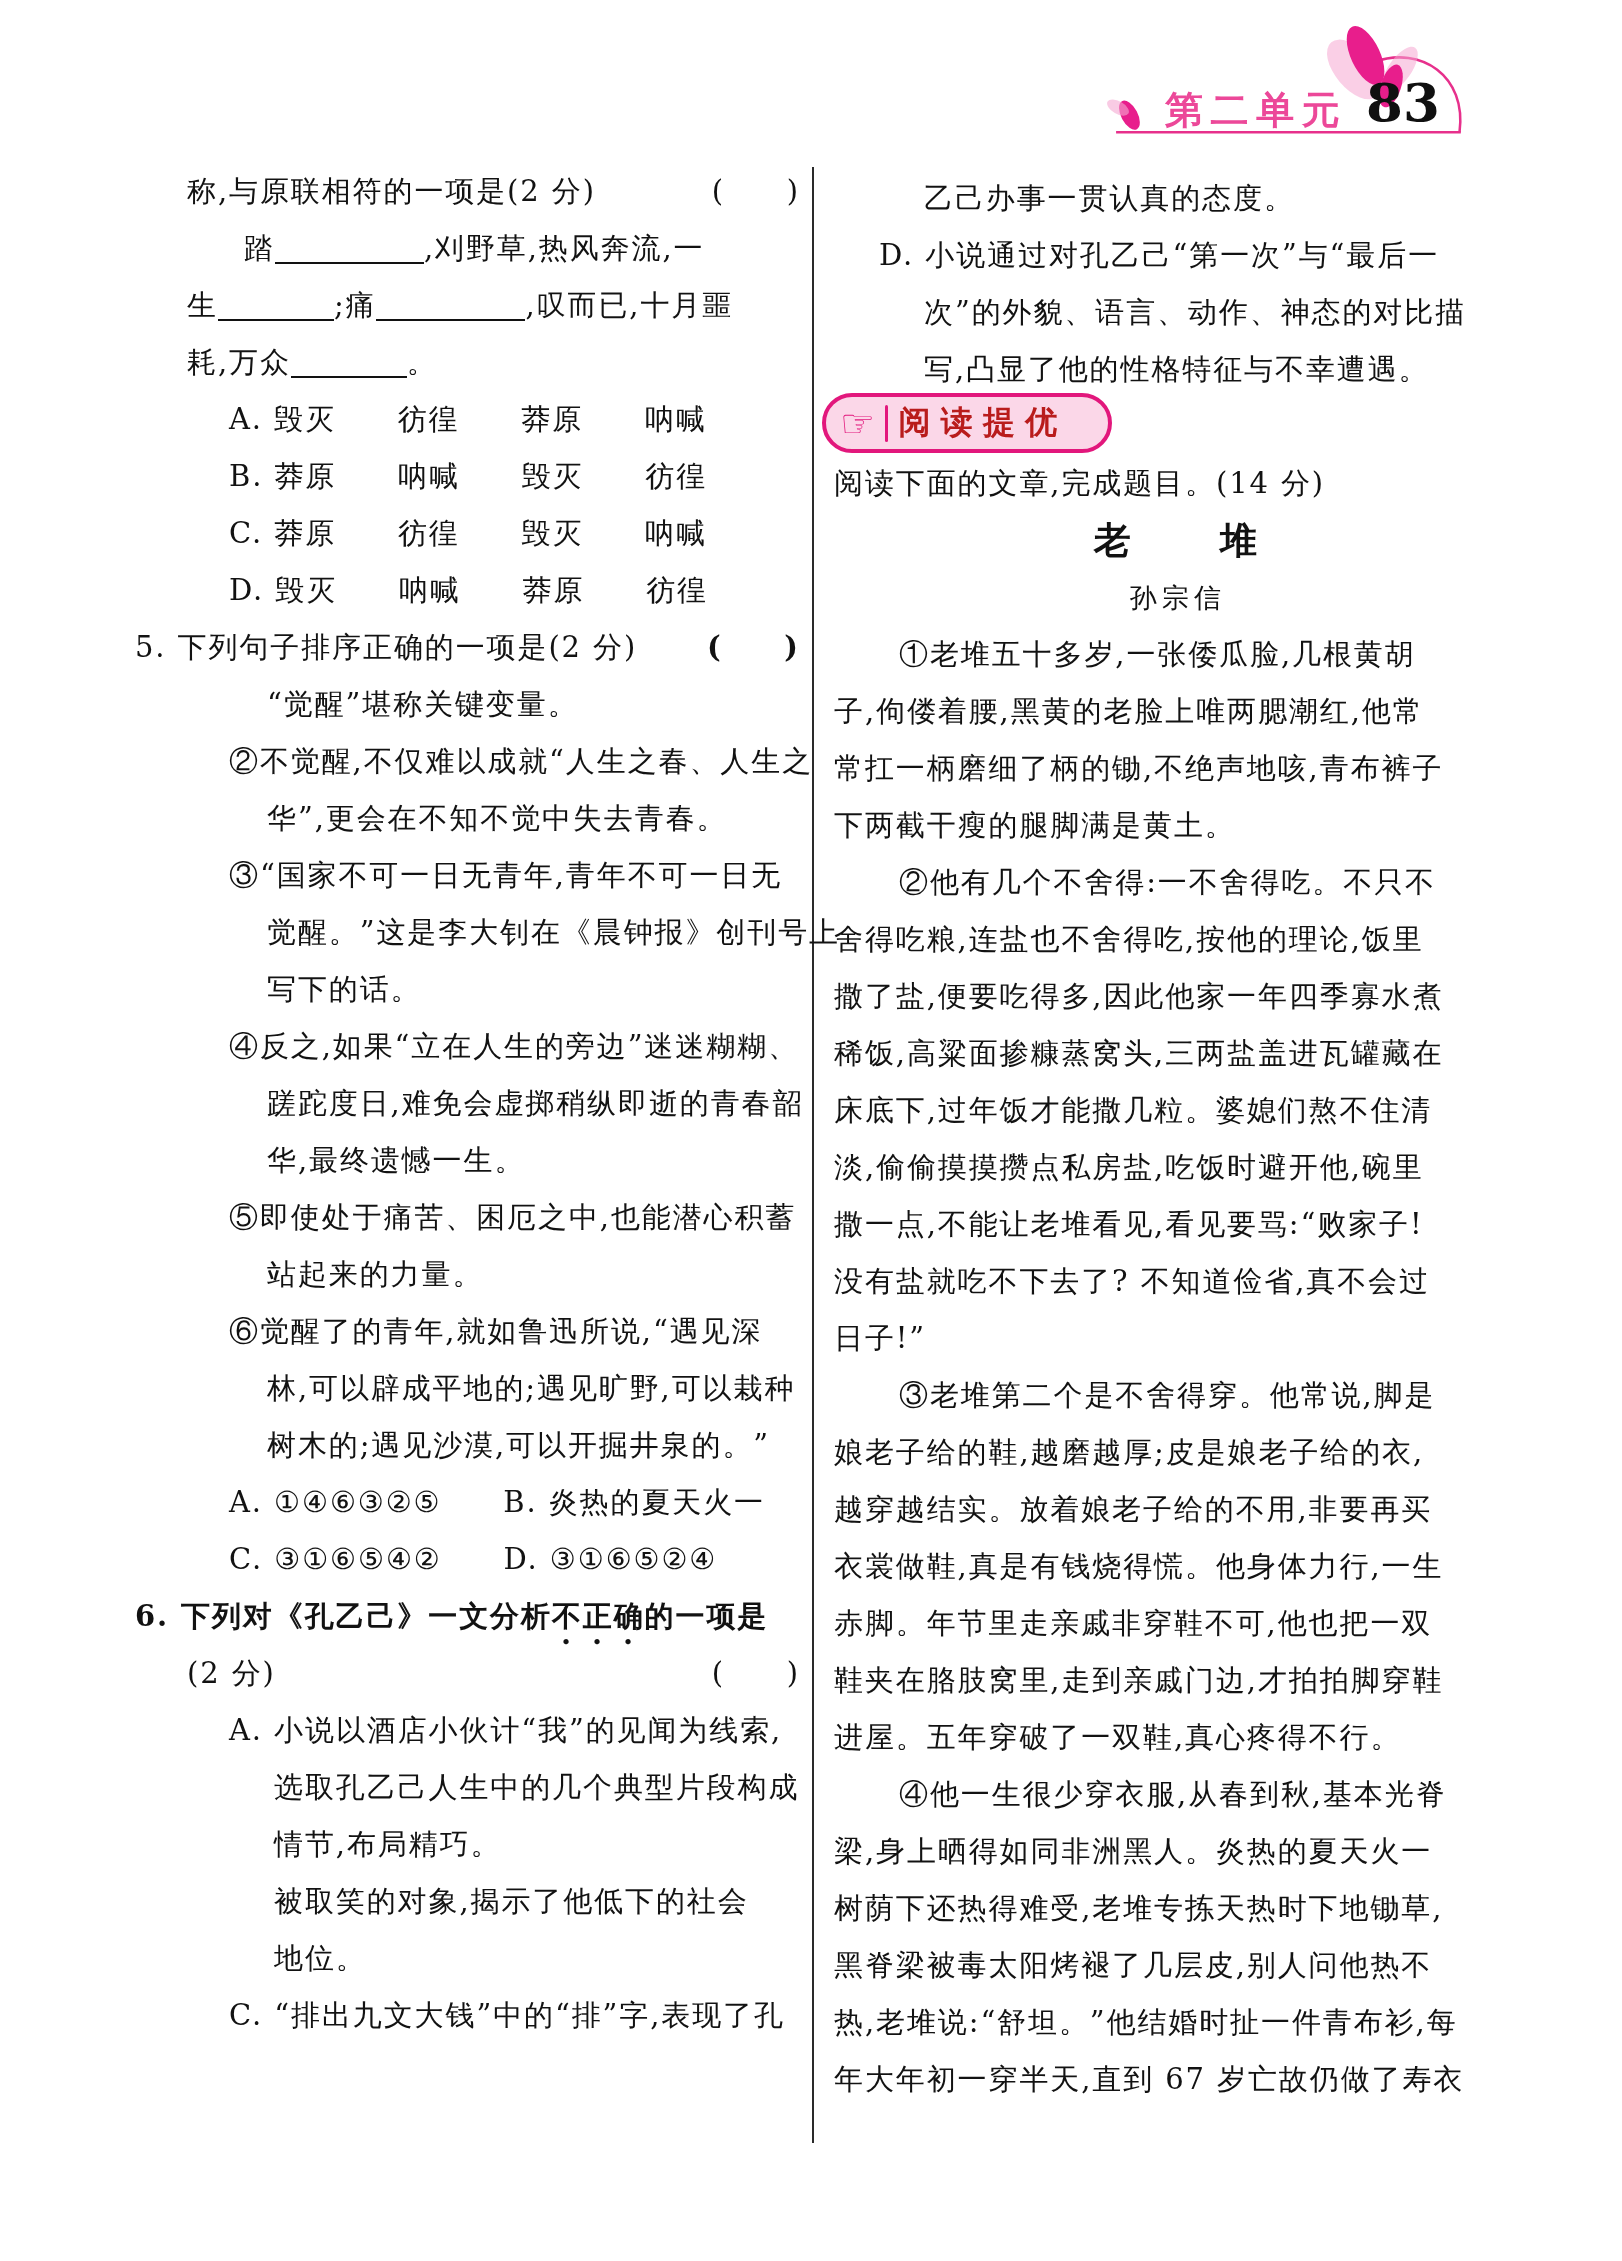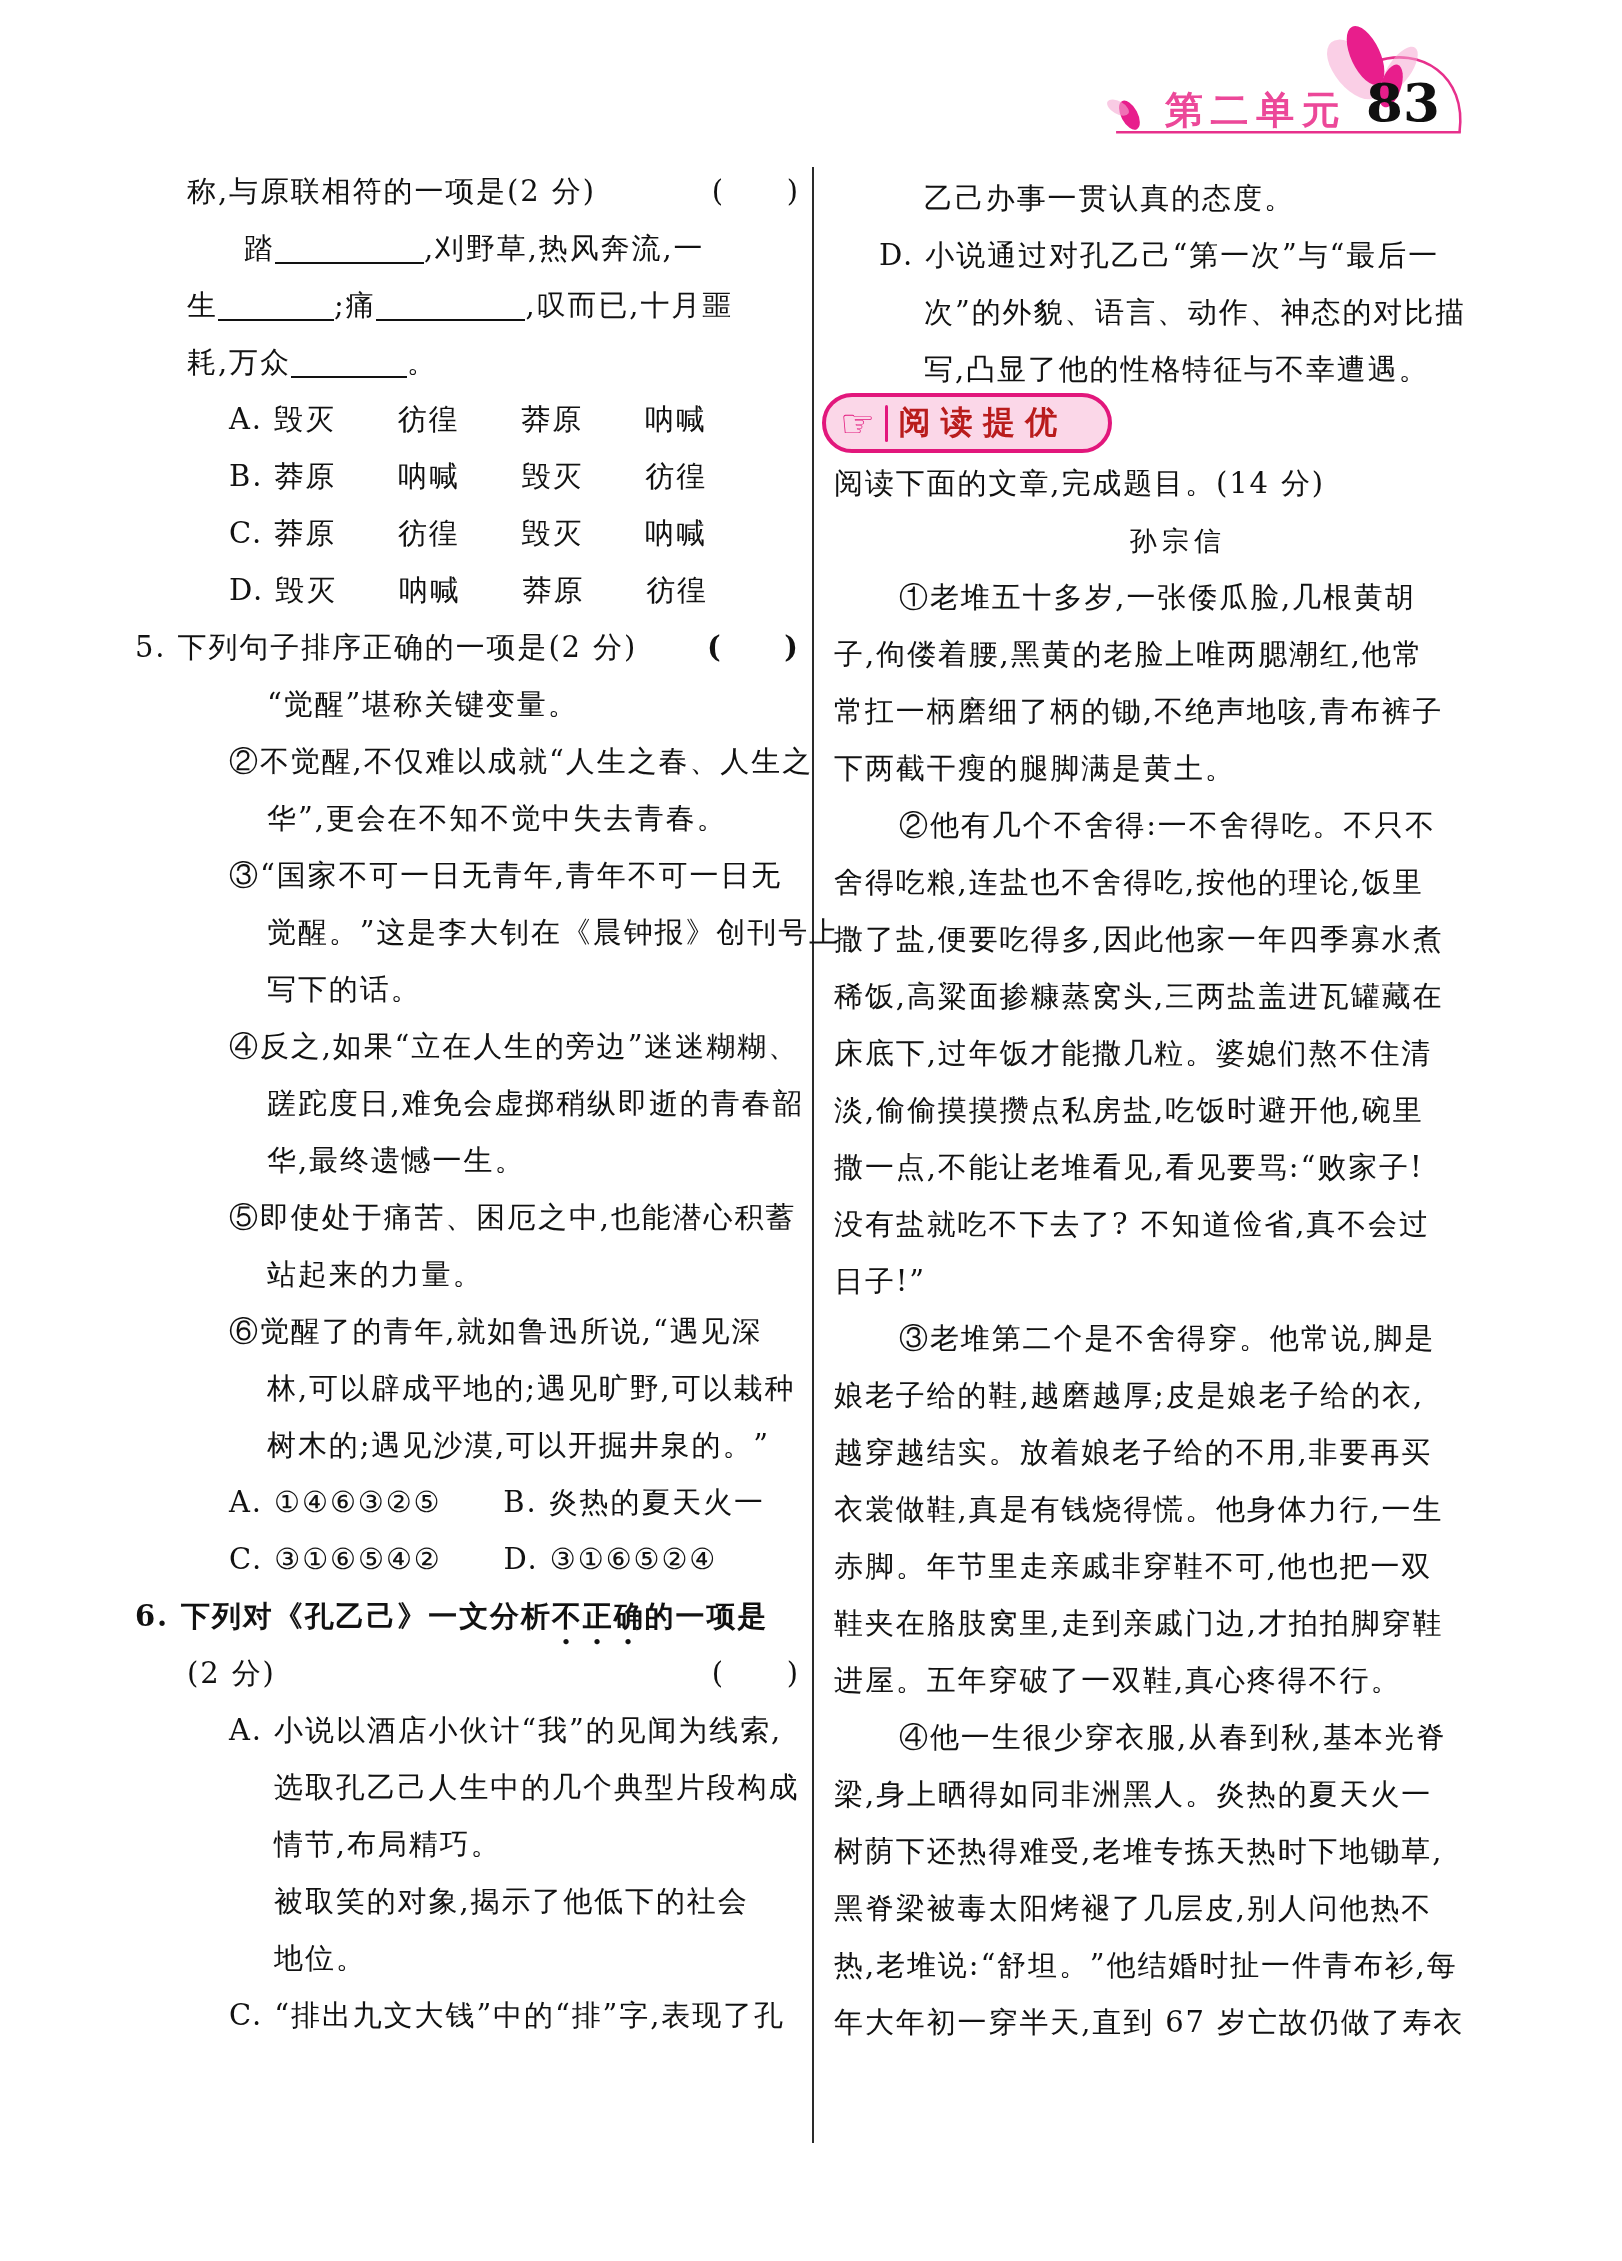--- a/index.html
+++ b/index.html
@@ -112,20 +112,21 @@
       <div class="line opt-c">地位。</div>
       <div class="line opt">C. “排出九文大钱”中的“排”字,表现了孔</div>
     </div>
   <div id="right-col" class="col">
       <div class="line opt-c">乙己办事一贯认真的态度。</div>
       <div class="line opt">D. 小说通过对孔乙己“第一次”与“最后一</div>
       <div class="line opt-c">次”的外貌、语言、动作、神态的对比描</div>
       <div class="line opt-c">写,凸显了他的性格特征与不幸遭遇。</div>
       <div class="line base"></div>
       <div class="line base">阅读下面的文章,完成题目。(14 分)</div>
+      <div class="line title">老　　堆</div>
       <div class="line author">孙宗信</div>
       <div class="line para">①老堆五十多岁,一张倭瓜脸,几根黄胡</div>
       <div class="line base">子,佝偻着腰,黑黄的老脸上唯两腮潮红,他常</div>
       <div class="line base">常扛一柄磨细了柄的锄,不绝声地咳,青布裤子</div>
       <div class="line base">下两截干瘦的腿脚满是黄土。</div>
       <div class="line para">②他有几个不舍得:一不舍得吃。不只不</div>
       <div class="line base">舍得吃粮,连盐也不舍得吃,按他的理论,饭里</div>
       <div class="line base">撒了盐,便要吃得多,因此他家一年四季寡水煮</div>
       <div class="line base">稀饭,高粱面掺糠蒸窝头,三两盐盖进瓦罐藏在</div>
       <div class="line base">床底下,过年饭才能撒几粒。婆媳们熬不住清</div>

